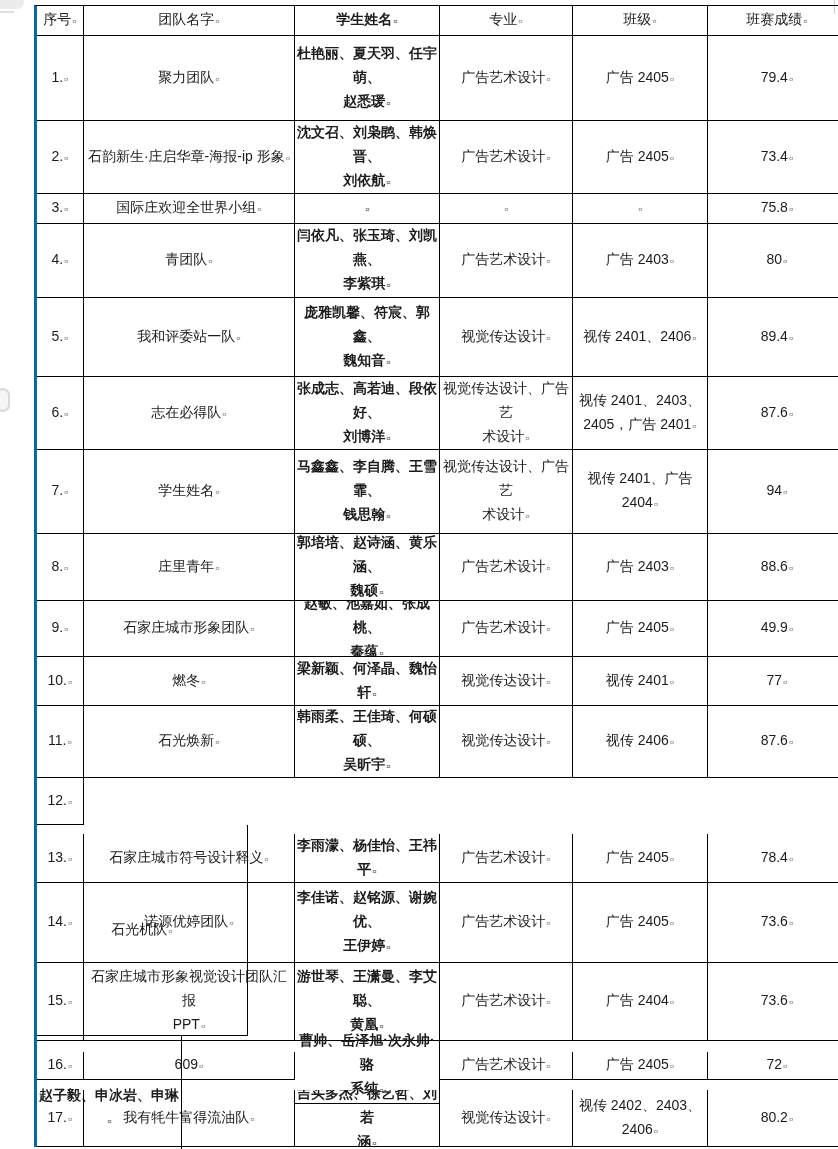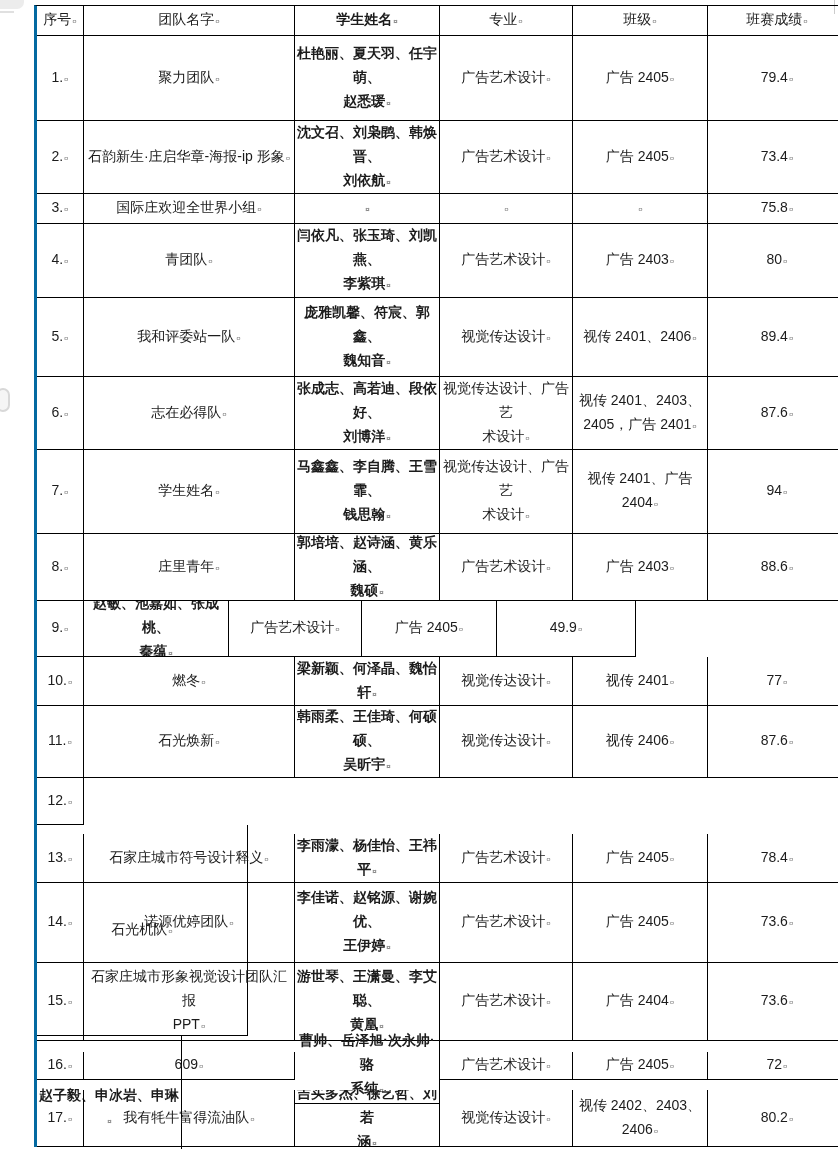--- a/index.html
+++ b/index.html
@@ -184,20 +184,21 @@
     <div class="t-cell c1"><span class="cell-text">庄里青年</span></div>
     <div class="t-cell c2"><span class="cell-text">郭培培、赵诗涵、黄乐涵、
 魏硕</span></div>
     <div class="t-cell c3"><span class="cell-text">广告艺术设计</span></div>
     <div class="t-cell c4"><span class="cell-text">广告 2403</span></div>
     <div class="t-cell c5"><span class="cell-text">88.6</span></div>
   </div>
 
   <div class="t-row" style="height: 56px;">
     <div class="t-cell c0"><span class="cell-text">9.</span></div>
+    <div class="t-cell c1"><span class="cell-text">石家庄城市形象团队</span></div>
     <div class="t-cell c2"><span class="cell-text">赵敏、池嘉如、张成桃、
 秦蕴</span></div>
     <div class="t-cell c3"><span class="cell-text">广告艺术设计</span></div>
     <div class="t-cell c4"><span class="cell-text">广告 2405</span></div>
     <div class="t-cell c5"><span class="cell-text">49.9</span></div>
   </div>
 
   <div class="t-row" style="height: 49px; justify-content: center;">
     <div class="t-cell c0"><span class="cell-text">10.</span></div>
     <div class="t-cell c1"><span class="cell-text">燃冬</span></div>

